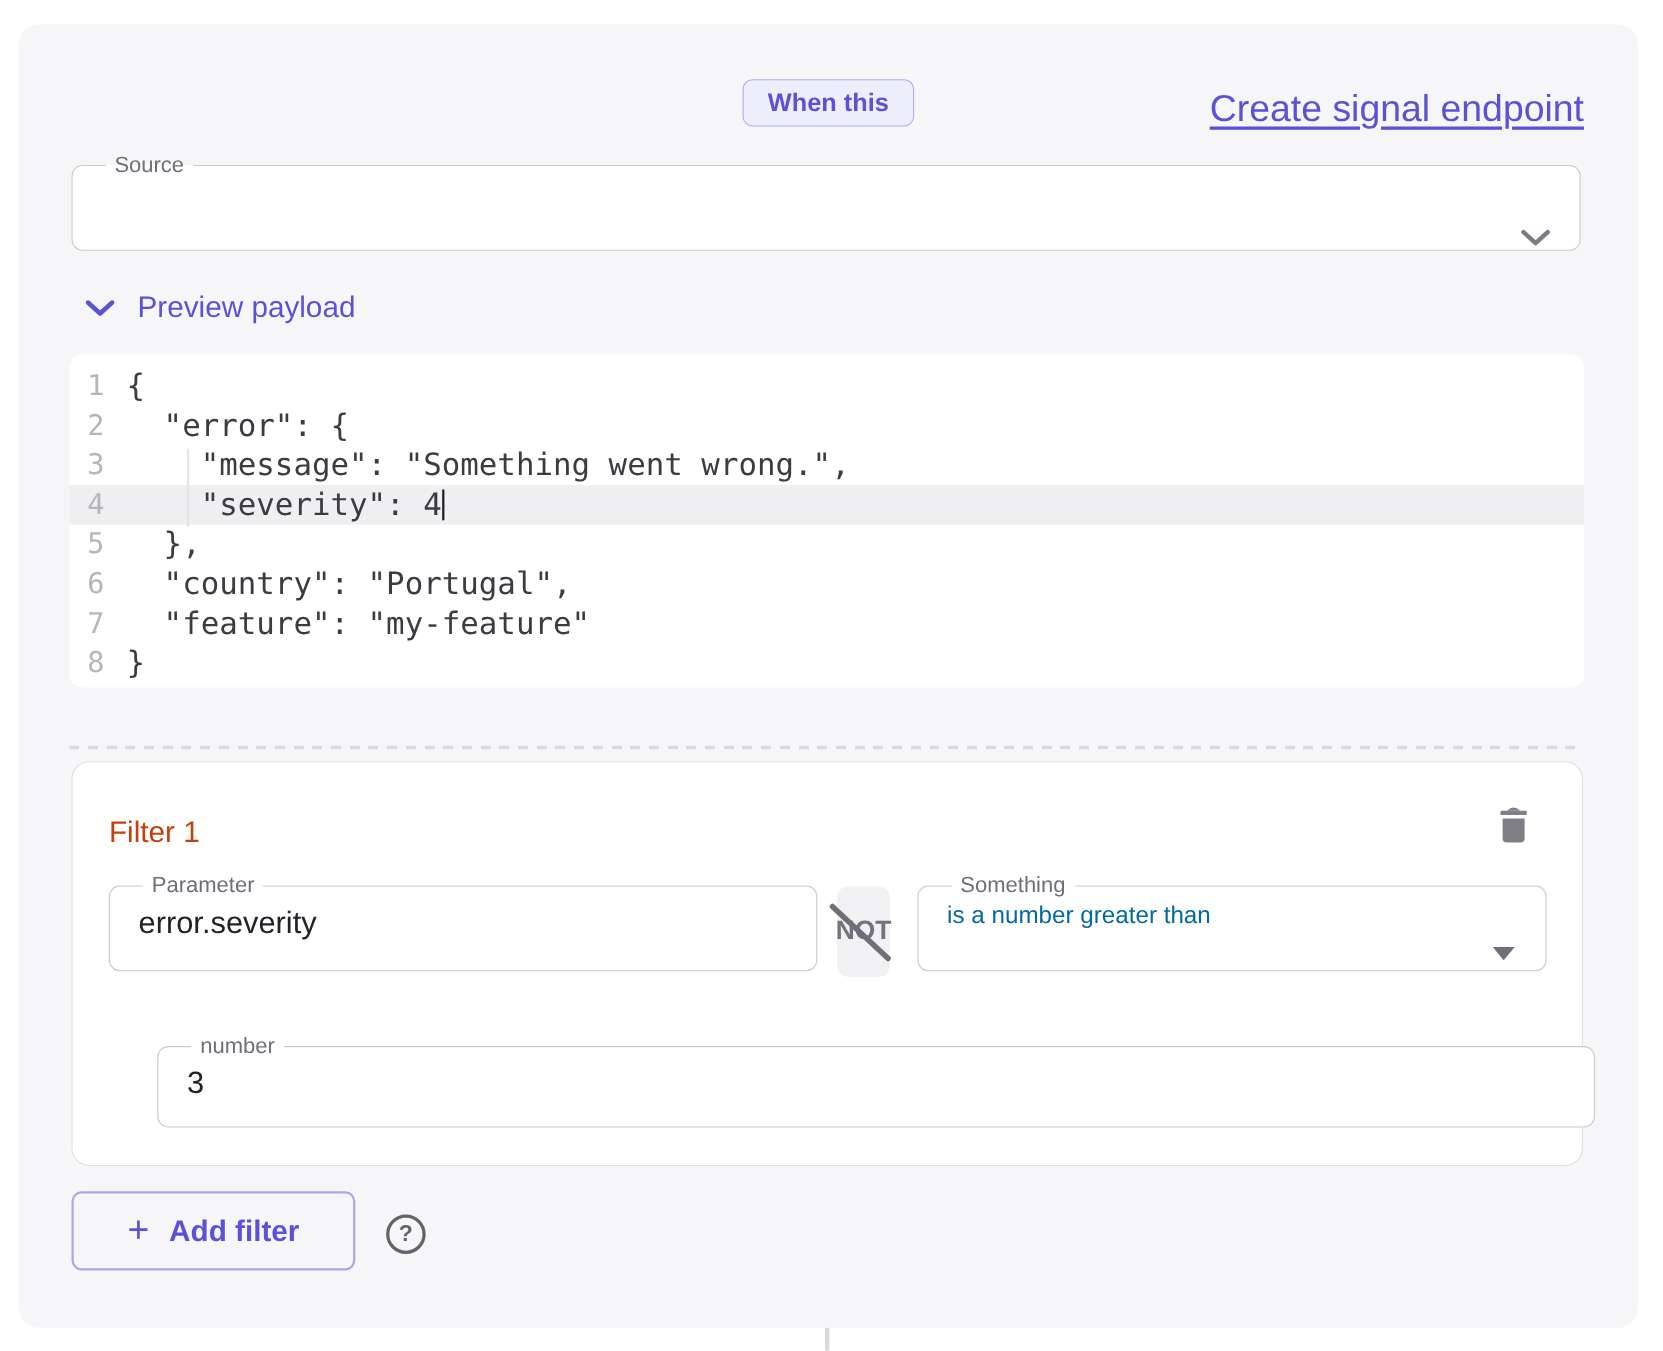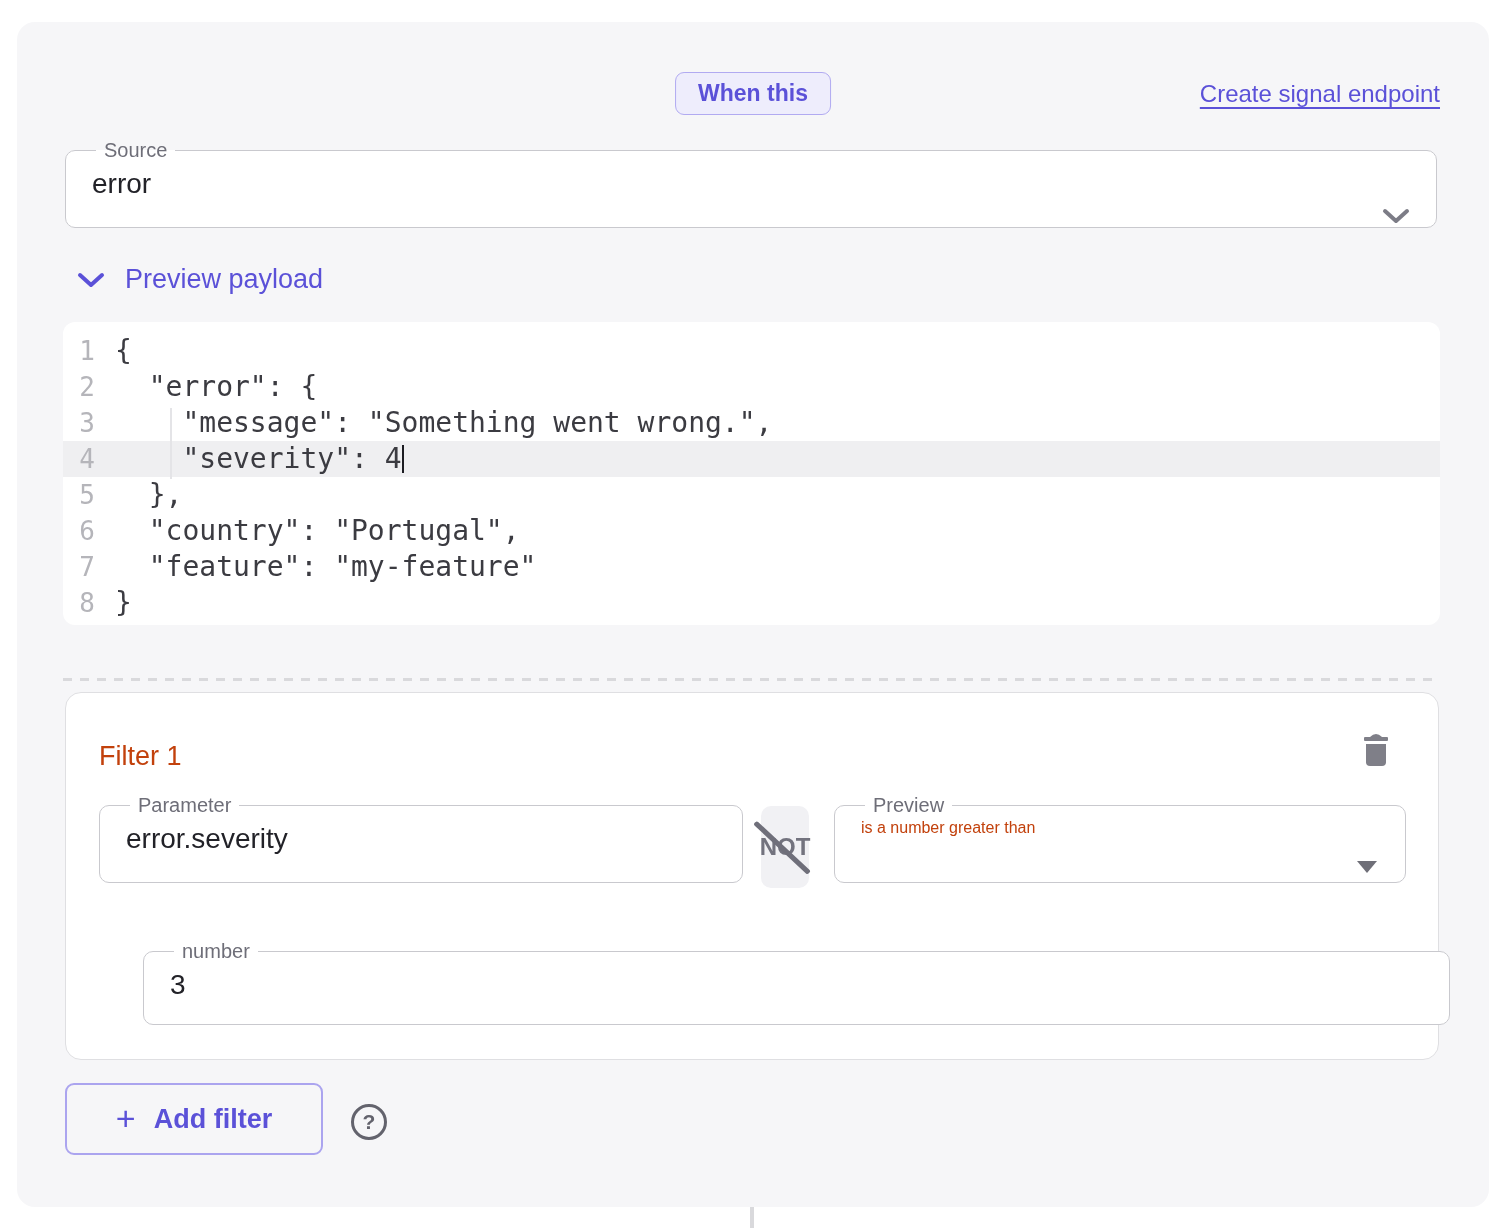--- a/index.html
+++ b/index.html
@@ -10,21 +10,21 @@
 
   .card { position: absolute; left: 17px; top: 22px; width: 1472px; height: 1185px;
     background: #f6f6f8; border-radius: 18px; }
 
   
   .when-this { position: absolute; top: 50px; left: 50%; transform: translateX(-50%);
     height: 43px; padding: 0 22px; background: #eeedfc; border: 1.5px solid #b1aaf1;
     border-radius: 9px; color: #5b51d8; font-size: 23px; font-weight: bold;
     display: flex; align-items: center; cursor: pointer; }
   .endpoint-link { position: absolute; top: 58px; right: 49px; color: #5b51d8;
-    font-size: 24px; text-decoration: underline; text-underline-offset: 5px; cursor: pointer; }
+    font-size: 34px; text-decoration: underline; text-underline-offset: 5px; cursor: pointer; }
 
   
   fieldset.field { position: absolute; border: 1.5px solid #c9c9ce; border-radius: 10px;
     background: #ffffff; padding: 0 16px 10px; }
   fieldset.field legend { font-size: 20px; line-height: 1.2; color: #6e6e78;
     padding: 0 8px; margin-left: 14px; }
   .field-value { font-size: 28px; color: #222228; padding: 6px 0 0 10px; }
 
   .source-field { left: 48px; top: 116px; width: 1372px; height: 90px; }
   .select-chevron { position: absolute; right: 26px; top: 46px; }
@@ -55,21 +55,21 @@
   .filter-card { position: absolute; left: 48px; top: 670px; width: 1374px; height: 368px;
     background: #ffffff; border: 1.5px solid #dfdfe2; border-radius: 16px; }
   .filter-title { position: absolute; left: 33px; top: 48px; font-size: 27px;
     font-weight: 500; color: #c2410c; }
   .trash-btn { position: absolute; right: 44px; top: 36px; width: 36px; height: 42px;
     border: none; background: transparent; cursor: pointer; }
 
   .param-field { left: 33px; top: 100px; width: 644px; height: 90px; }
   .operator-field { left: 768px; top: 100px; width: 572px; height: 90px; }
   .op-value { font-size: 26px; color: #26262c; padding: 2px 0 0 10px; }
-  .op-desc { font-size: 16px; color: #c2410c; padding: 2px 0 0 10px; }
+  .op-desc { font-size: 22px; color: #0369a1; padding: 2px 0 0 10px; }
   .op-arrow { position: absolute; right: 28px; top: 44px; width: 0; height: 0;
     border-left: 10px solid transparent; border-right: 10px solid transparent;
     border-top: 12px solid #6f6f78; }
 
   .not-btn { position: absolute; left: 695px; top: 113px; width: 48px; height: 82px;
     background: #f1f1f4; border: none; border-radius: 10px; cursor: pointer;
     color: #73737e; font-family: "Liberation Sans", sans-serif; font-weight: bold;
     font-size: 24px; }
   .not-inner { position: relative; display: flex; align-items: center;
     justify-content: center; width: 100%; height: 100%; }
@@ -101,21 +101,20 @@
 
 <div class="page">
   <div class="card">
 
     <div class="when-this">When this</div>
 
     <a class="endpoint-link">Create signal endpoint</a>
 
     <fieldset class="field source-field">
       <legend>Source</legend>
-      <div class="field-value">error</div>
       <span class="select-chevron">
         <svg width="28" height="16" viewBox="0 0 28 16">
           <polyline points="3,3 14,13 25,3" fill="none" stroke="#7c7c86" stroke-width="4" stroke-linecap="round" stroke-linejoin="round"></polyline>
         </svg>
       </span>
     </fieldset>
 
     <div class="preview-toggle">
       <span>
         <svg width="28" height="18" viewBox="0 0 28 18" style="display:block">
@@ -160,21 +159,21 @@
       </fieldset>
 
       <button class="not-btn">
         <span class="not-inner">
           <span>NOT</span>
           <span class="not-strike"></span>
         </span>
       </button>
 
       <fieldset class="field operator-field">
-        <legend>Preview</legend>
+        <legend>Something</legend>
         <div class="op-desc">is a number greater than</div>
         <span class="op-arrow"></span>
       </fieldset>
 
 
       <fieldset class="field number-field">
         <legend>number</legend>
         <div class="field-value">3</div>
       </fieldset>
     </div>

